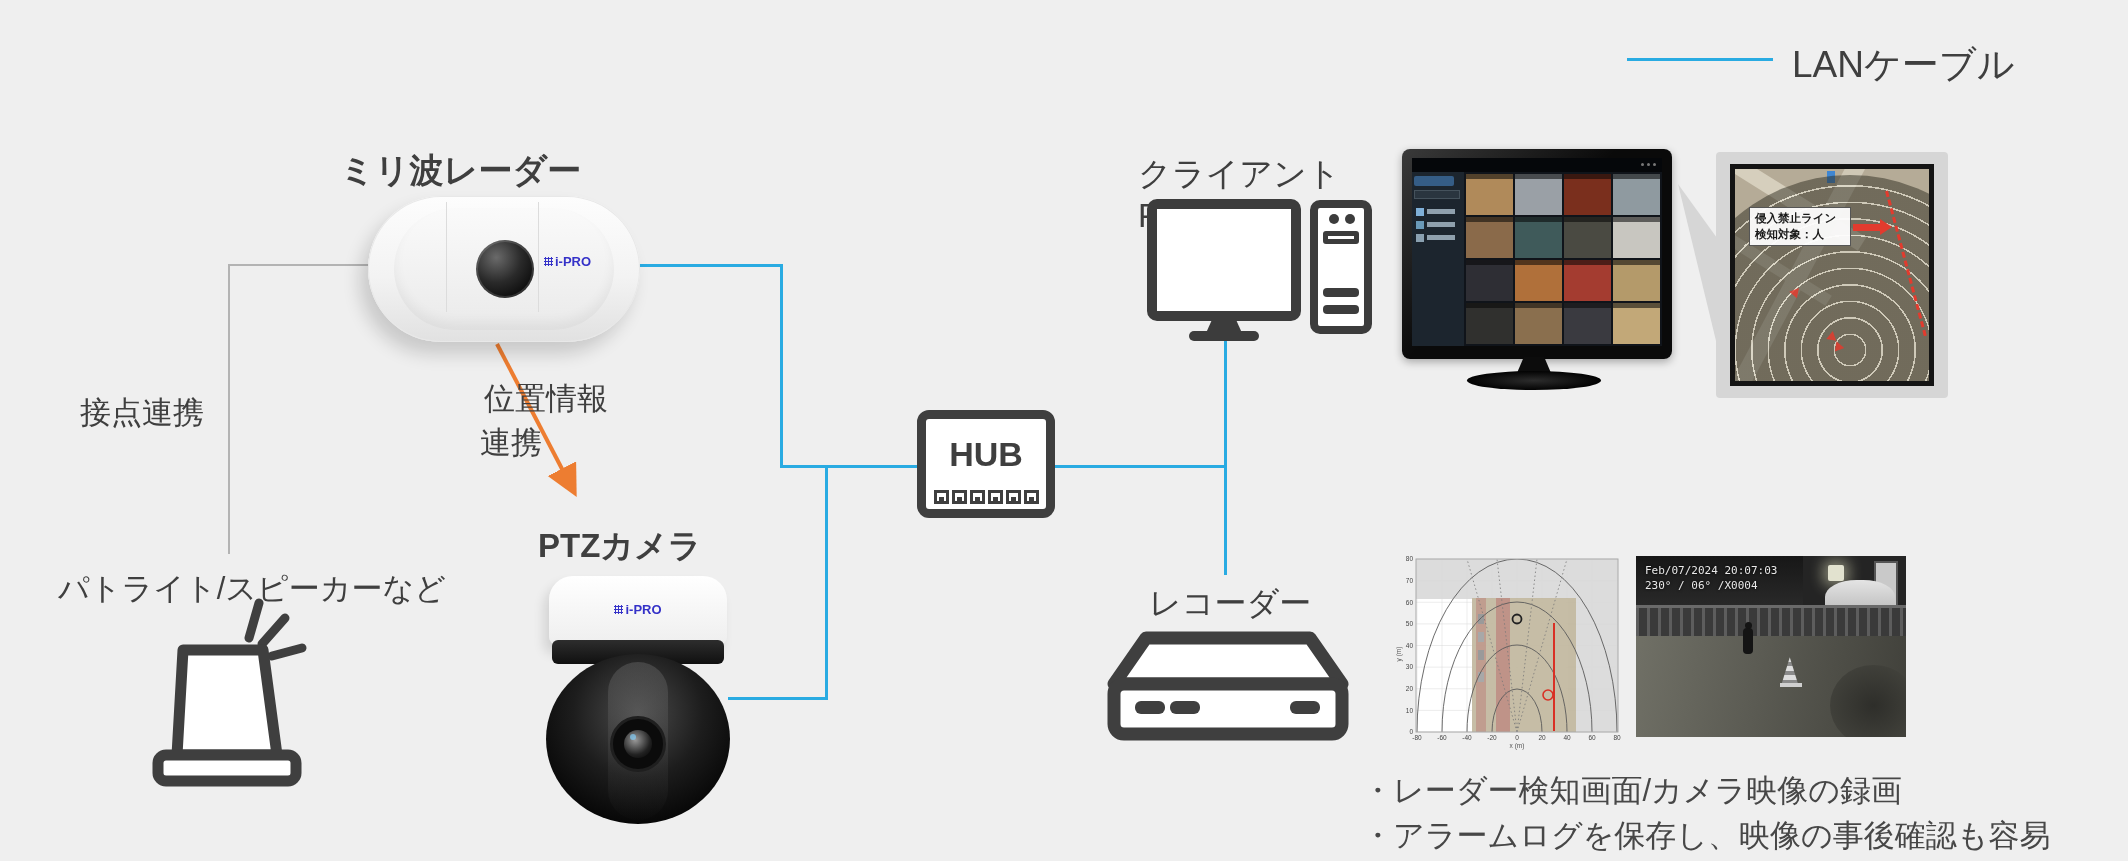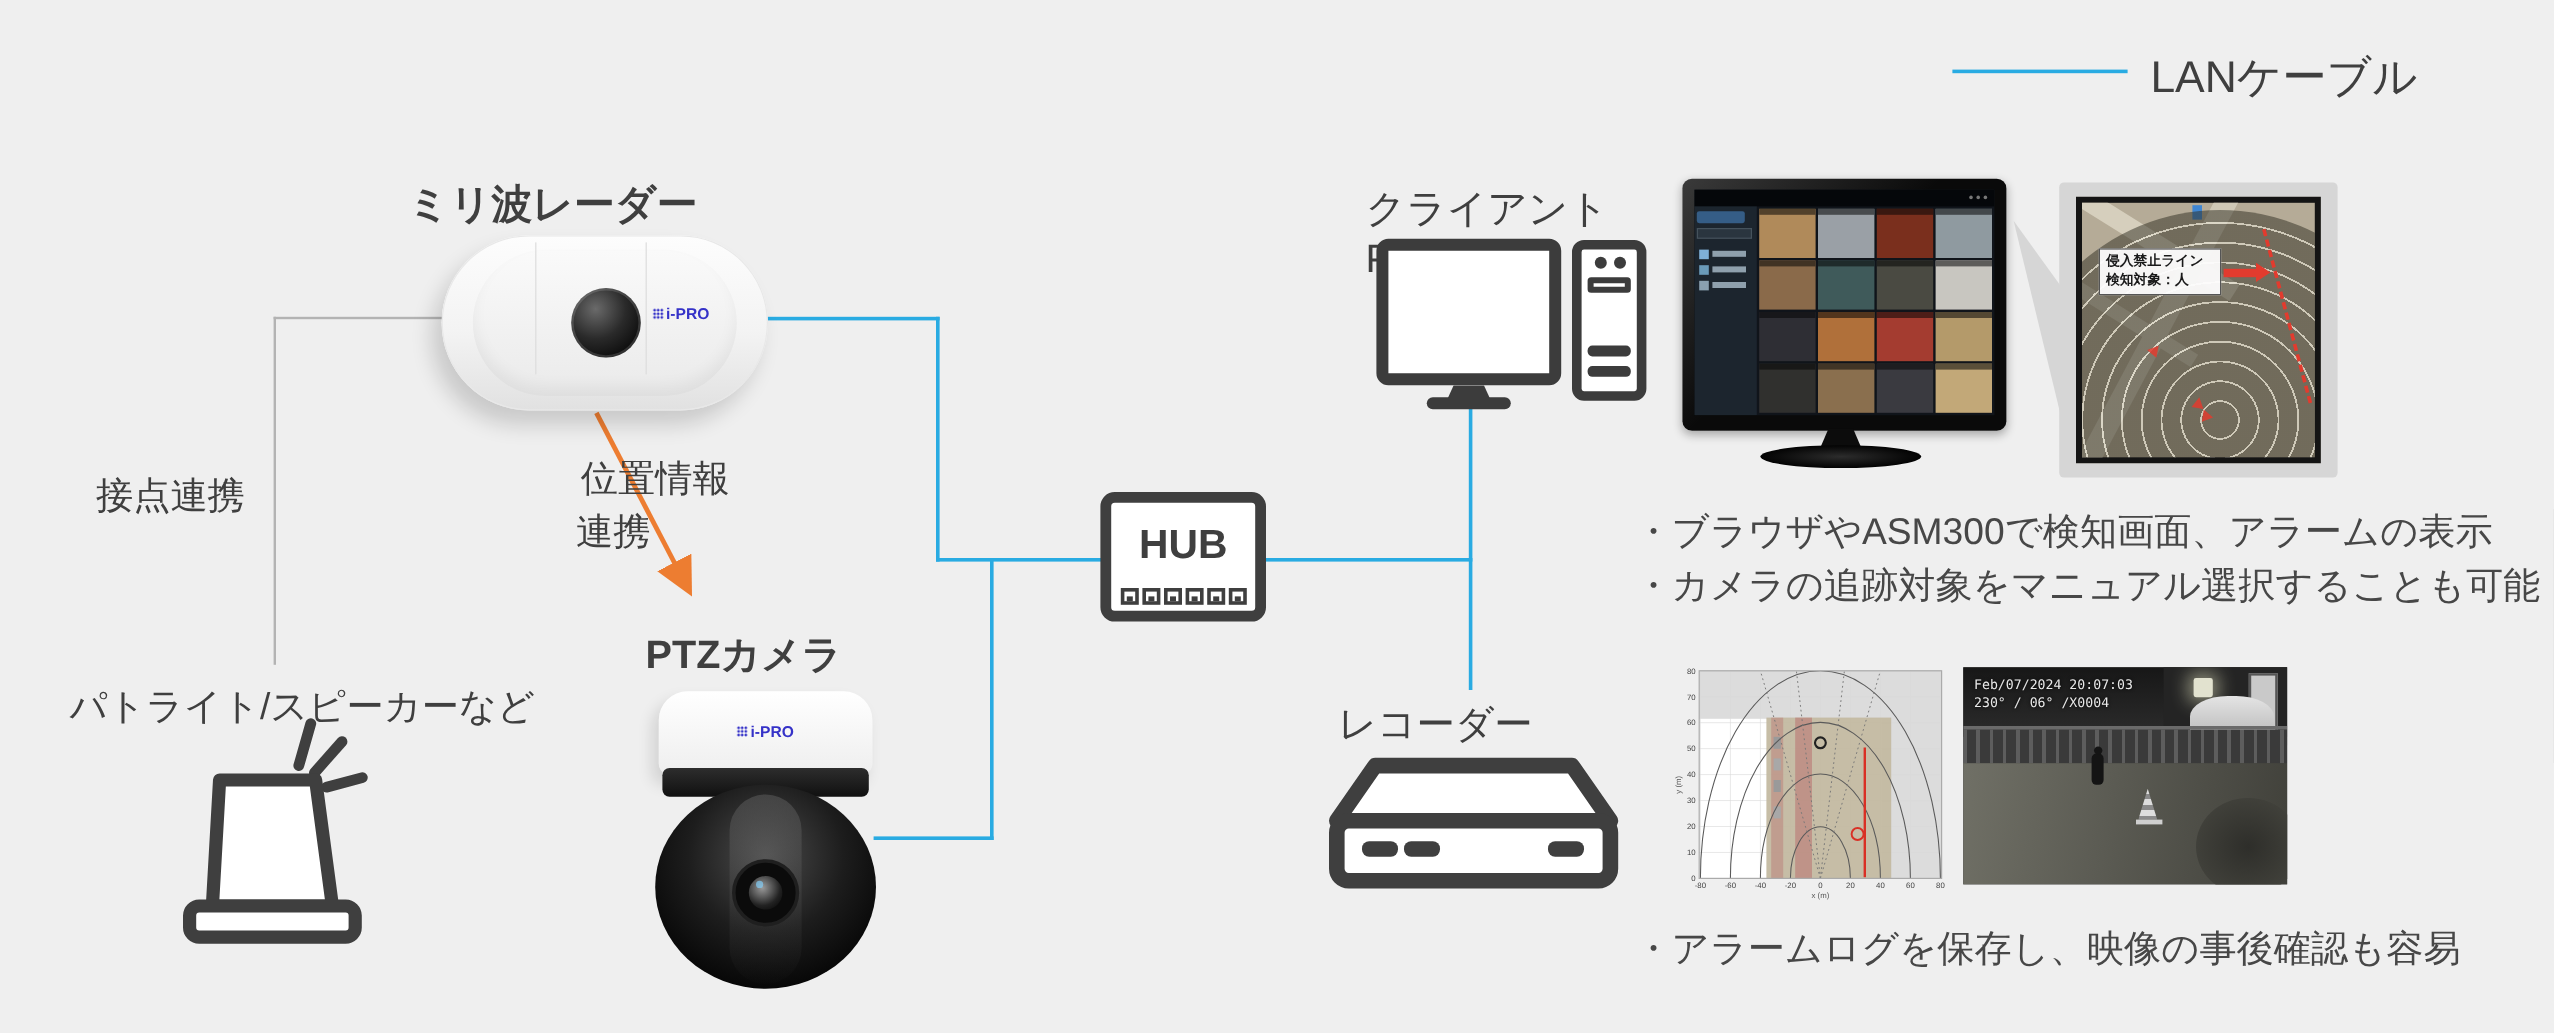--- a/index.html
+++ b/index.html
@@ -286,26 +286,22 @@
     <div class="marker" style="left:98px; top:172px; transform:rotate(-20deg);"></div>
     <div class="labelbox">
       <div>侵入禁止ライン</div>
       <div>検知対象：人</div>
     </div>
     <div class="redarrow">
         <b></b>
       </div>
   </div>
 
-  <div class="notes" style="left:1362px; top:420px;">
-    <div>・ブラウザやASM300で検知画面、アラームの表示</div>
-    <div>・カメラの追跡対象をマニュアル選択することも可能</div>
-  </div>
-
-  <div class="label center" style="left:1115px; top:582px; width:220px; font-size:32px;">レコーダー</div>
+
+  <div class="label center" style="left:1149px; top:582px; width:220px; font-size:32px;">レコーダー</div>
   <svg class="abs" style="left:1106px; top:628px;" width="244" height="118" viewBox="0 0 244 118">
     <path d="M40,10 L204,10 L236,56 L8,56 Z" fill="#fff" stroke="#3f3f3f" stroke-width="13" stroke-linejoin="round"></path>
     <rect x="8" y="56" width="228" height="50" rx="10" fill="#fff" stroke="#3f3f3f" stroke-width="13"></rect>
     <rect x="29" y="73" width="30" height="13" rx="6" fill="#3f3f3f"></rect>
     <rect x="64" y="73" width="30" height="13" rx="6" fill="#3f3f3f"></rect>
     <rect x="184" y="73" width="30" height="13" rx="6" fill="#3f3f3f"></rect>
   </svg>
 
   <svg class="plot" width="234" height="196" viewBox="0 0 234 196">
     <rect x="24" y="5" width="202" height="173" fill="#ffffff"></rect>
@@ -399,20 +395,21 @@
     <div class="cv-head"></div>
     <div class="cv-cone"></div>
     <div class="cv-conebase"></div>
     <div class="cv-osd">
       <div>Feb/07/2024 20:07:03</div>
       <div>230° / 06° /X0004</div>
     </div>
   </div>
 
   <div class="notes" style="left:1362px; top:768px;">
+    <div>・レーダー検知画面/カメラ映像の録画</div>
     <div>・アラームログを保存し、映像の事後確認も容易</div>
   </div>
 
   <div class="label" style="left:58px; top:568px;">パトライト/スピーカーなど</div>
   <svg class="abs" style="left:150px; top:596px;" width="170" height="196" viewBox="0 0 170 196">
     <g stroke="#3f3f3f" stroke-width="9" stroke-linecap="round">
       <line x1="109" y1="7" x2="99" y2="42"></line>
       <line x1="135" y1="22" x2="112" y2="48"></line>
       <line x1="152" y1="52" x2="122" y2="60"></line>
     </g>

